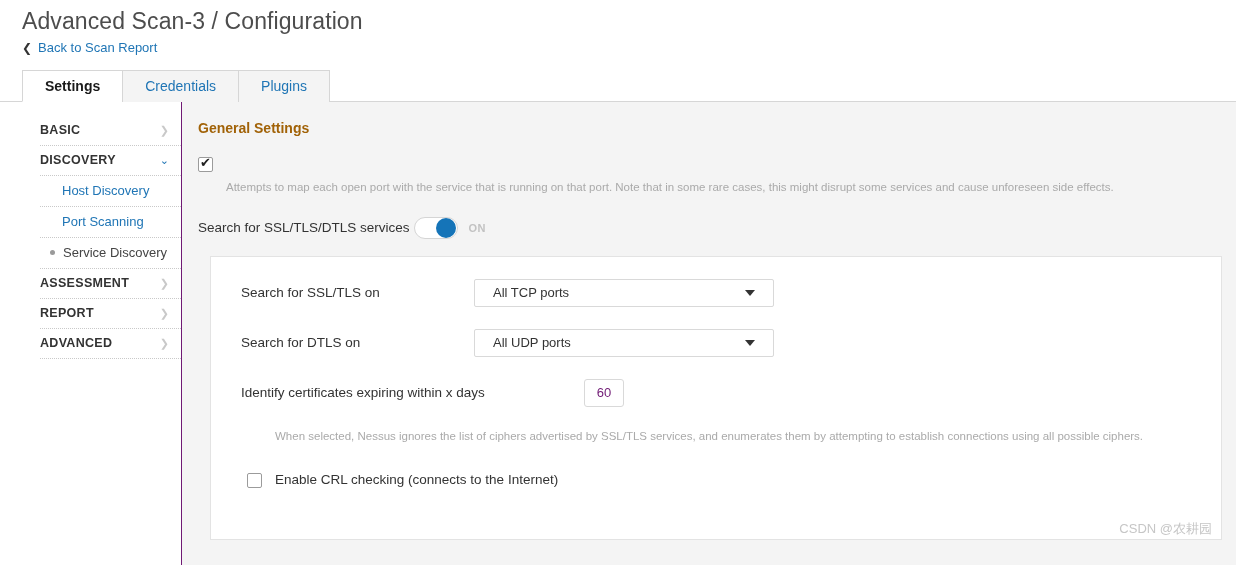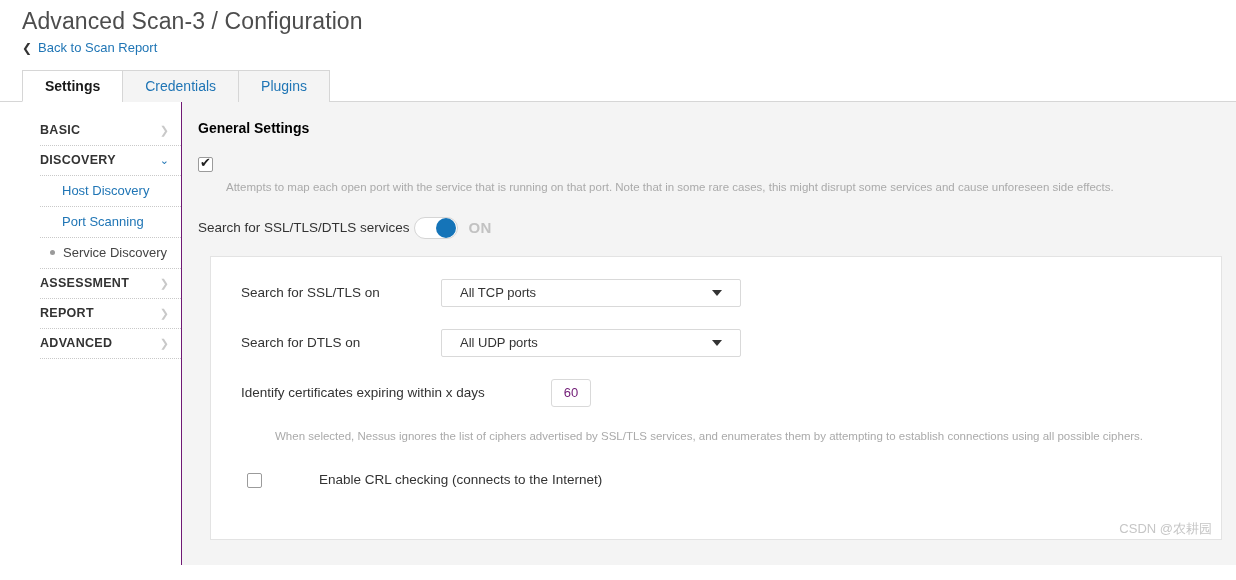--- a/index.html
+++ b/index.html
@@ -75,21 +75,21 @@
     background: #9a9a9a; margin-right: 8px; flex: none;
   }
 
   
   .main {
     flex: 1; background: #f4f4f4;
     padding: 18px 0 0 16px;
     position: relative;
   }
   .section-title {
-    font-size: 14px; font-weight: bold; color: #000000;
+    font-size: 14px; font-weight: bold; color: #a16207;
     margin: 0 0 20px 0;
   }
   .check-row { display: flex; align-items: flex-start; }
   .cbox {
     width: 15px; height: 15px; flex: none;
     border: 1px solid #9b9b9b; background: #fff;
     border-radius: 2px; margin-right: 13px;
     position: relative; cursor: pointer; margin-top: 1px;
   }
   .cbox.checked::after {
@@ -105,59 +105,59 @@
     display: flex; align-items: center; margin-top: 22px;
   }
   .toggle-caption { font-size: 13.5px; color: #333; margin-right: 4px; }
   .toggle {
     width: 44px; height: 22px; border-radius: 11px;
     background: #fff; border: 1px solid #d5d5d5;
     display: flex; align-items: center; cursor: pointer;
     position: relative;
   }
   .toggle .on-text {
-    font-size: 15px; color: #c2c2c2; font-weight: bold;
+    font-size: 11px; color: #c2c2c2; font-weight: bold;
     margin-left: 6px; letter-spacing: .3px; padding-left: 48px;
   }
   .toggle .knob {
     position: absolute; right: 1px; top: 0px;
     width: 20px; height: 20px; border-radius: 50%;
     background: #1574b8;
   }
 
   
   .card {
     margin: 17px 14px 0 12px;
     background: #ffffff;
     border: 1px solid #e3e3e3;
     padding: 22px 0 0 0;
     height: 284px;
   }
-  .field-row { display: flex; align-items: center; margin-bottom: 22px; padding-left: 30px; }
+  .field-row { display: flex; align-items: center; margin-bottom: 22px; padding-left: 30px; gap: 33px; }
   .field-label { font-size: 13.5px; color: #333; width: 200px; flex: none; }
   .select {
     width: 300px; height: 28px; background: #fff;
     border: 1px solid #d9d9d9; border-radius: 2px;
     display: flex; align-items: center; justify-content: space-between;
     padding: 0 18px; font-size: 13px; color: #333; cursor: pointer;
   }
   .caret {
     width: 0; height: 0;
     border-left: 5px solid transparent; border-right: 5px solid transparent;
     border-top: 6px solid #333;
   }
   .num-input {
     width: 40px; height: 28px; background: #fff;
     border: 1px solid #d9d9d9; border-radius: 3px;
     font-size: 13px; color: #701a75; text-align: center;
     font-family: "Liberation Sans", sans-serif;
   }
   .card-check { padding-left: 36px; margin-top: 6px; }
   .card-help { font-size: 11.5px; color: #aaa; line-height: 15px; margin: 8px 0 0 28px; }
-  .card-check2 { padding-left: 36px; margin-top: 28px; gap: 44px; }
+  .card-check2 { padding-left: 36px; margin-top: 28px; }
 
   .watermark {
     position: absolute; right: 24px; bottom: 27px;
     font-size: 13px; color: #c6c6c6;
   }
 </style>
 </head>
 <body>
 
 <div class="page-header">

